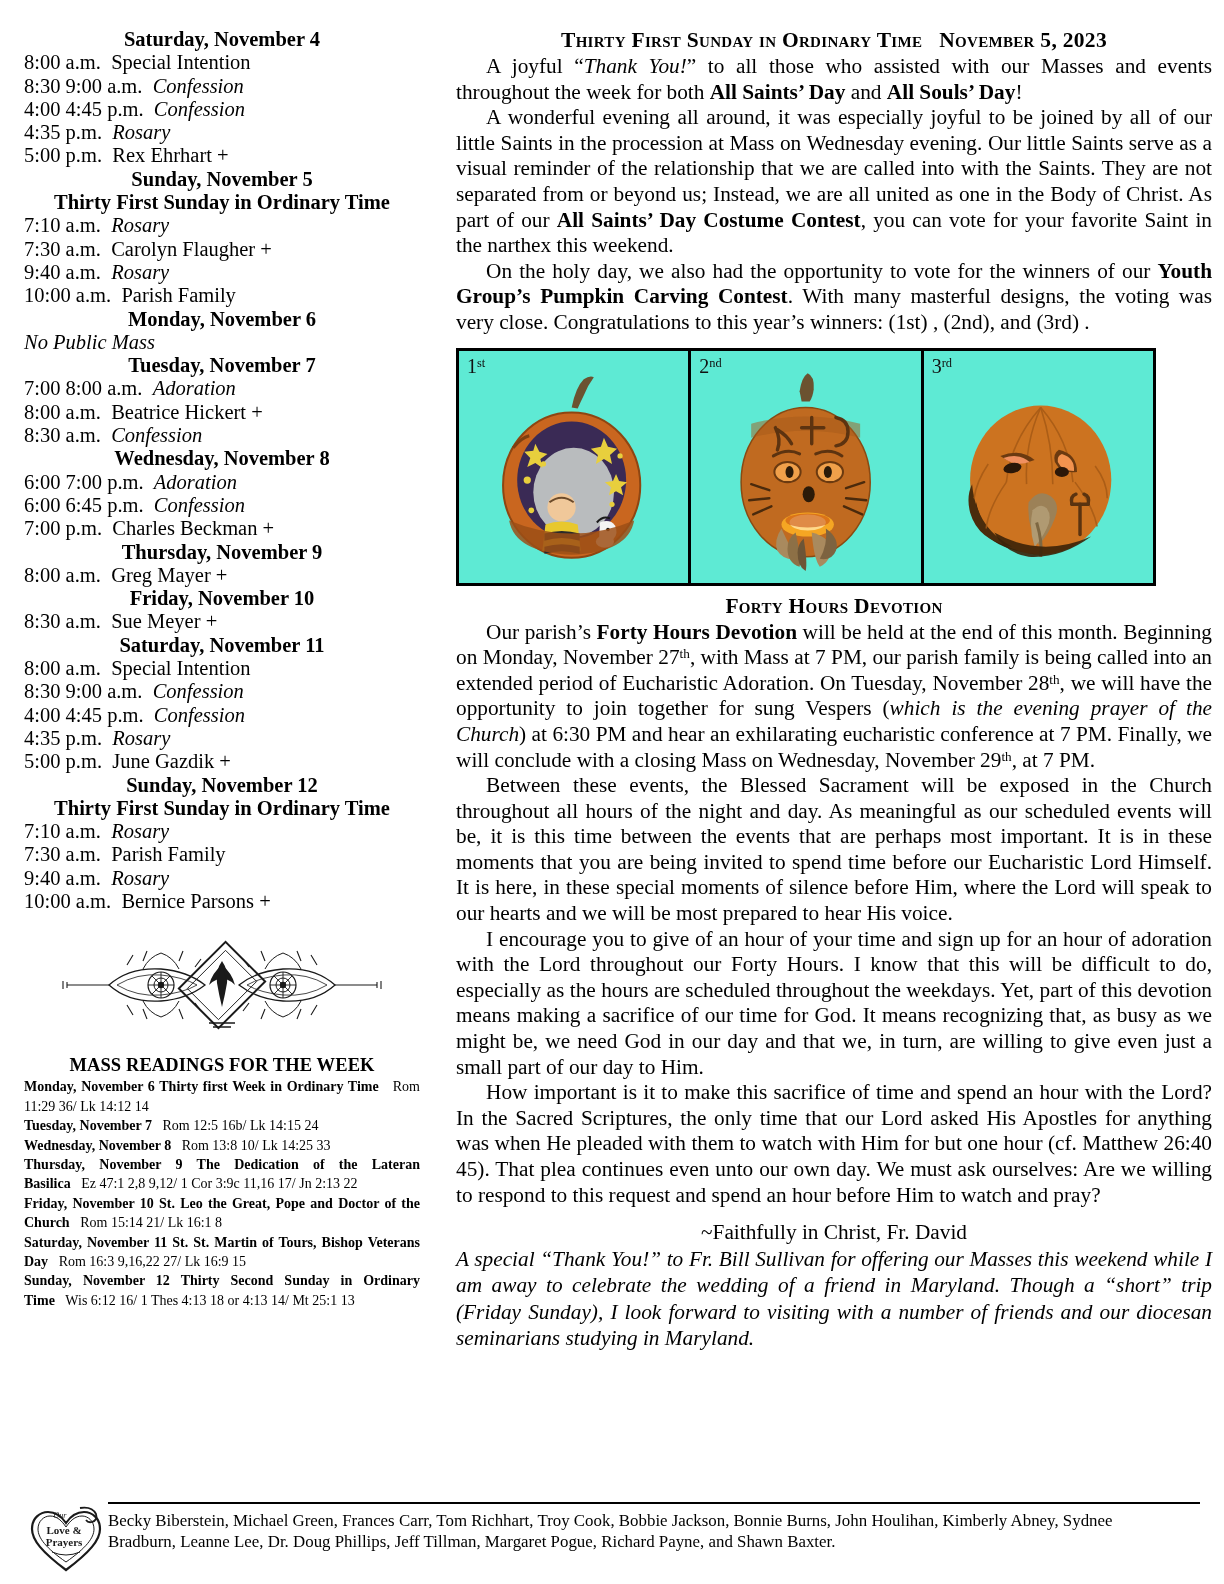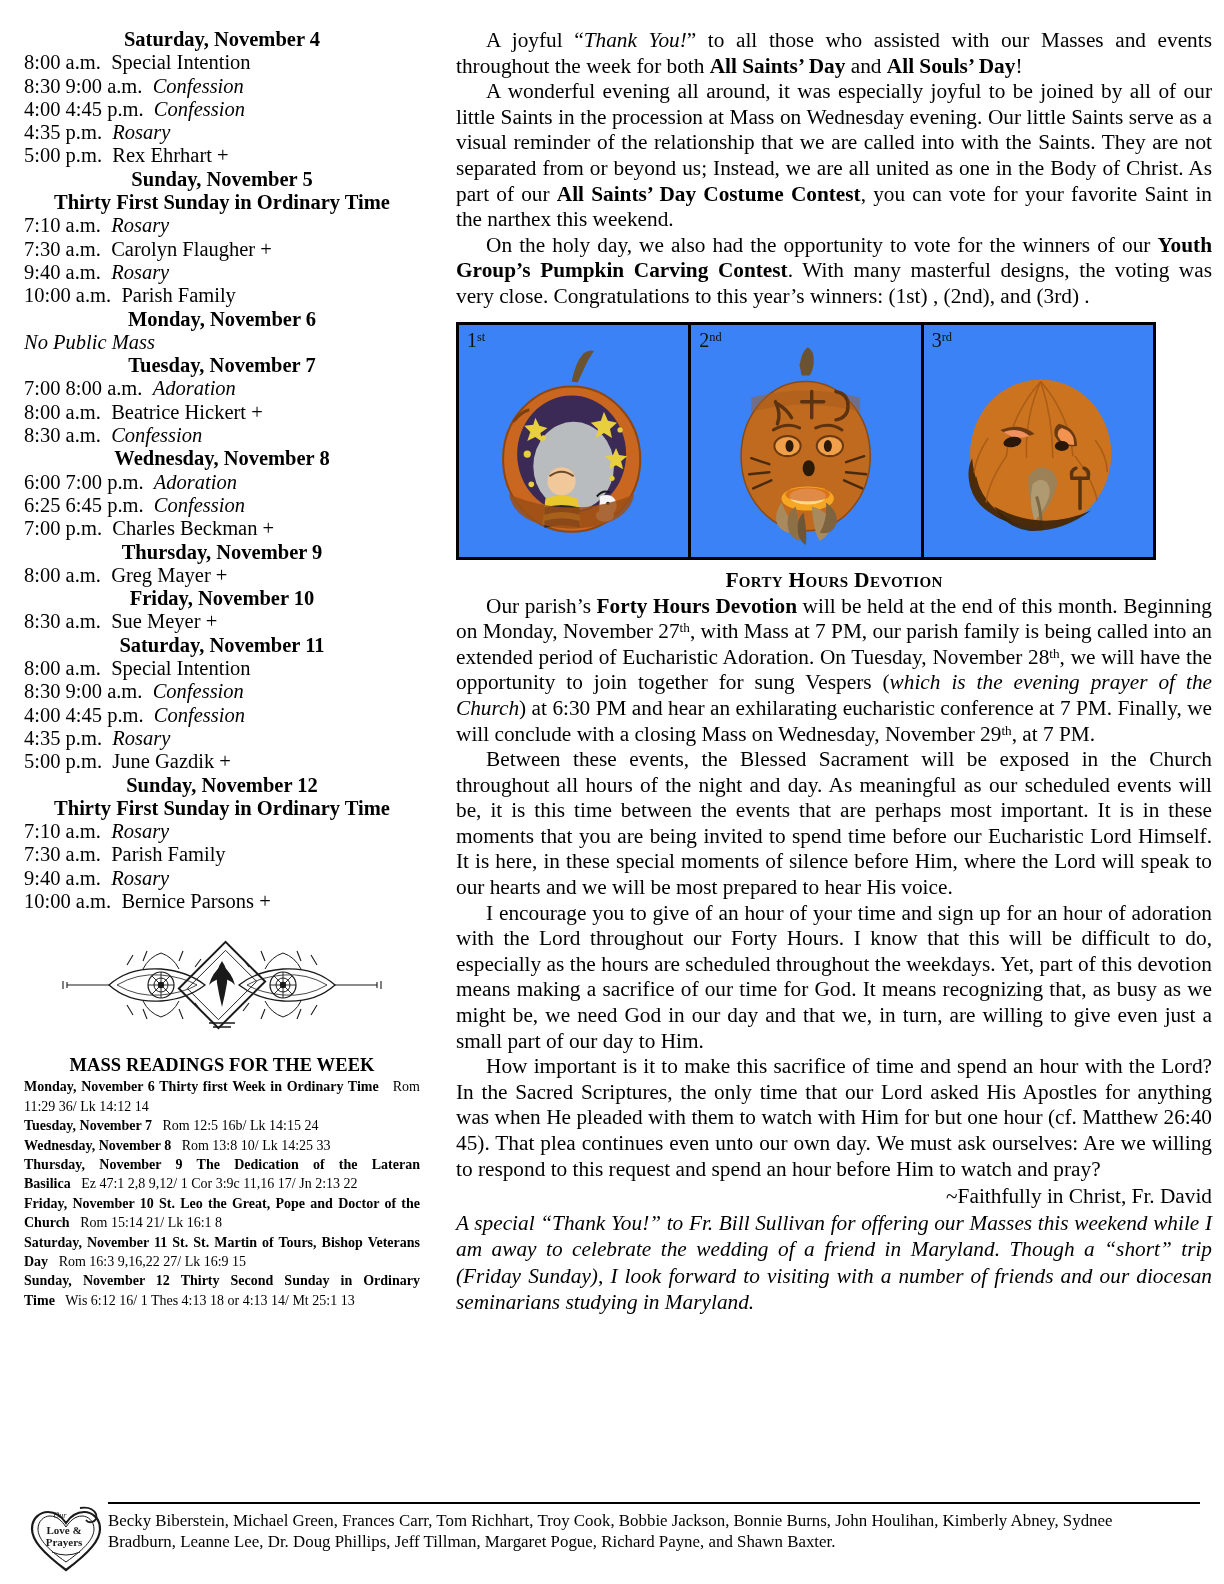--- a/index.html
+++ b/index.html
@@ -121,22 +121,22 @@
     font-size: 21.5px;
     font-weight: bold;
     font-variant: small-caps;
     letter-spacing: 0.3px;
     margin-top: 4px;
     margin-bottom: 1px;
   }
   .signoff {
     font-size: 21.3px;
     line-height: 25.6px;
-    text-align: right;
-    margin-top: 2px;
+    text-align: center;
+    margin-top: 12px;
   }
   .closing-note {
     font-size: 21.3px;
     line-height: 26.4px;
     font-style: italic;
     text-align: justify;
     text-justify: inter-word;
   }
 
   
@@ -147,21 +147,21 @@
     background: #fff;
     height: 238px;
     box-sizing: border-box;
     width: 700px;
   }
   .photo-cell {
     position: relative;
     flex: 1 1 0;
     border-right: 3px solid #000;
     overflow: hidden;
-    background: #3b82f6;
+    background: #5eead4;
     text-decoration: underline;
   }
   .photo-cell:last-child { border-right: none; }
   .rank-label {
     position: absolute;
     top: 4px;
     left: 8px;
     font-size: 20px;
     z-index: 5;
     color: #111;
@@ -223,21 +223,21 @@
           <div class="sched-line"><span>9:40 a.m.</span>&nbsp;&nbsp;<span class="it">Rosary</span></div>
           <div class="sched-line"><span>10:00 a.m.</span>&nbsp;&nbsp;<span>Parish Family</span></div>
           <div class="sched-day">Monday, November 6</div>
           <div class="sched-line"><span class="nomass">No Public Mass</span></div>
           <div class="sched-day">Tuesday, November 7</div>
           <div class="sched-line"><span>7:00 8:00 a.m.</span>&nbsp;&nbsp;<span class="it">Adoration</span></div>
           <div class="sched-line"><span>8:00 a.m.</span>&nbsp;&nbsp;<span>Beatrice Hickert +</span></div>
           <div class="sched-line"><span>8:30 a.m.</span>&nbsp;&nbsp;<span class="it">Confession</span></div>
           <div class="sched-day">Wednesday, November 8</div>
           <div class="sched-line"><span>6:00 7:00 p.m.</span>&nbsp;&nbsp;<span class="it">Adoration</span></div>
-          <div class="sched-line"><span>6:25 6:45 p.m.</span>&nbsp;&nbsp;<span class="it">Confession</span></div>
+          <div class="sched-line"><span>6:00 6:45 p.m.</span>&nbsp;&nbsp;<span class="it">Confession</span></div>
           <div class="sched-line"><span>7:00 p.m.</span>&nbsp;&nbsp;<span>Charles Beckman +</span></div>
           <div class="sched-day">Thursday, November 9</div>
           <div class="sched-line"><span>8:00 a.m.</span>&nbsp;&nbsp;<span>Greg Mayer +</span></div>
           <div class="sched-day">Friday, November 10</div>
           <div class="sched-line"><span>8:30 a.m.</span>&nbsp;&nbsp;<span>Sue Meyer +</span></div>
           <div class="sched-day">Saturday, November 11</div>
           <div class="sched-line"><span>8:00 a.m.</span>&nbsp;&nbsp;<span>Special Intention</span></div>
           <div class="sched-line"><span>8:30 9:00 a.m.</span>&nbsp;&nbsp;<span class="it">Confession</span></div>
           <div class="sched-line"><span>4:00 4:45 p.m.</span>&nbsp;&nbsp;<span class="it">Confession</span></div>
           <div class="sched-line"><span>4:35 p.m.</span>&nbsp;&nbsp;<span class="it">Rosary</span></div>
@@ -300,20 +300,23 @@
           <p class="reading-item"><b>Wednesday, November 8</b>&nbsp;&nbsp;&nbsp;<span>Rom 13:8 10/ Lk 14:25 33</span></p>
           <p class="reading-item"><b>Thursday, November 9   The Dedication of the Lateran Basilica</b>&nbsp;&nbsp;&nbsp;<span>Ez 47:1 2,8 9,12/ 1 Cor 3:9c 11,16 17/ Jn 2:13 22</span></p>
           <p class="reading-item"><b>Friday, November 10   St. Leo the Great, Pope and Doctor of the Church</b>&nbsp;&nbsp;&nbsp;<span>Rom 15:14 21/ Lk 16:1 8</span></p>
           <p class="reading-item"><b>Saturday, November 11   St. St. Martin of Tours, Bishop   Veterans Day</b>&nbsp;&nbsp;&nbsp;<span>Rom 16:3 9,16,22 27/ Lk 16:9 15</span></p>
           <p class="reading-item"><b>Sunday, November 12   Thirty Second Sunday in Ordinary Time</b>&nbsp;&nbsp;&nbsp;<span>Wis 6:12 16/ 1 Thes 4:13 18 or 4:13 14/ Mt 25:1 13</span></p>
         </div>
     </div>
 
     <div class="right-col">
 
+      <div class="smallcaps-head">
+        <span>Thirty First Sunday in Ordinary Time</span>&nbsp;&nbsp;&nbsp;<span>November 5, 2023</span>
+      </div>
 
       <p class="body-p"><span>A joyful “</span><i>Thank You!</i><span>” to all those who assisted with our Masses and events throughout the week for both </span><b>All Saints’ Day</b><span> and </span><b>All Souls’ Day</b><span>!</span></p>
 
       <p class="body-p"><span>A wonderful evening all around, it was especially joyful to be joined by all of our little Saints in the procession at Mass on Wednesday evening. Our little Saints serve as a visual reminder of the relationship that we are called into with the Saints. They are not separated from or beyond us; Instead, we are all united as one in the Body of Christ. As part of our </span><b>All Saints’ Day Costume Contest</b><span>, you can vote for your favorite Saint in the narthex this weekend.</span></p>
 
       <p class="body-p"><span>On the holy day, we also had the opportunity to vote for the winners of our </span><b>Youth Group’s Pumpkin Carving Contest</b><span>. With many masterful designs, the voting was very close. Congratulations to this year’s winners: (1st) , (2nd), and (3rd) .</span></p>
 
       <div class="photo-frame">
 
         <div class="photo-cell">

